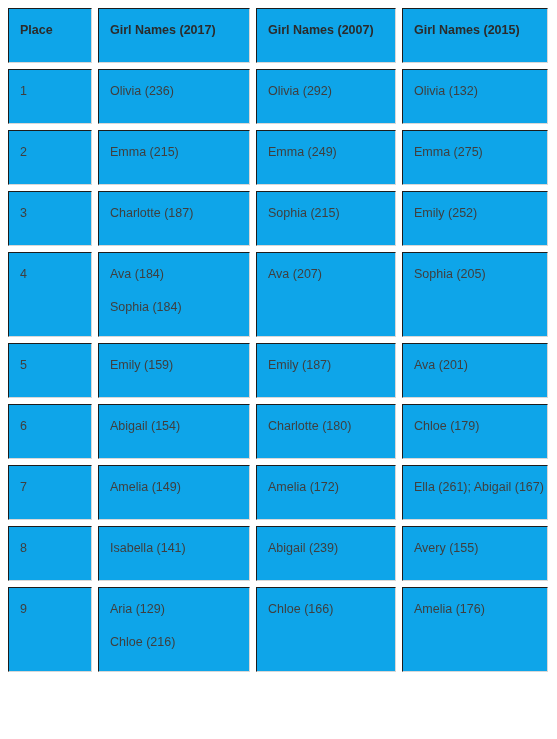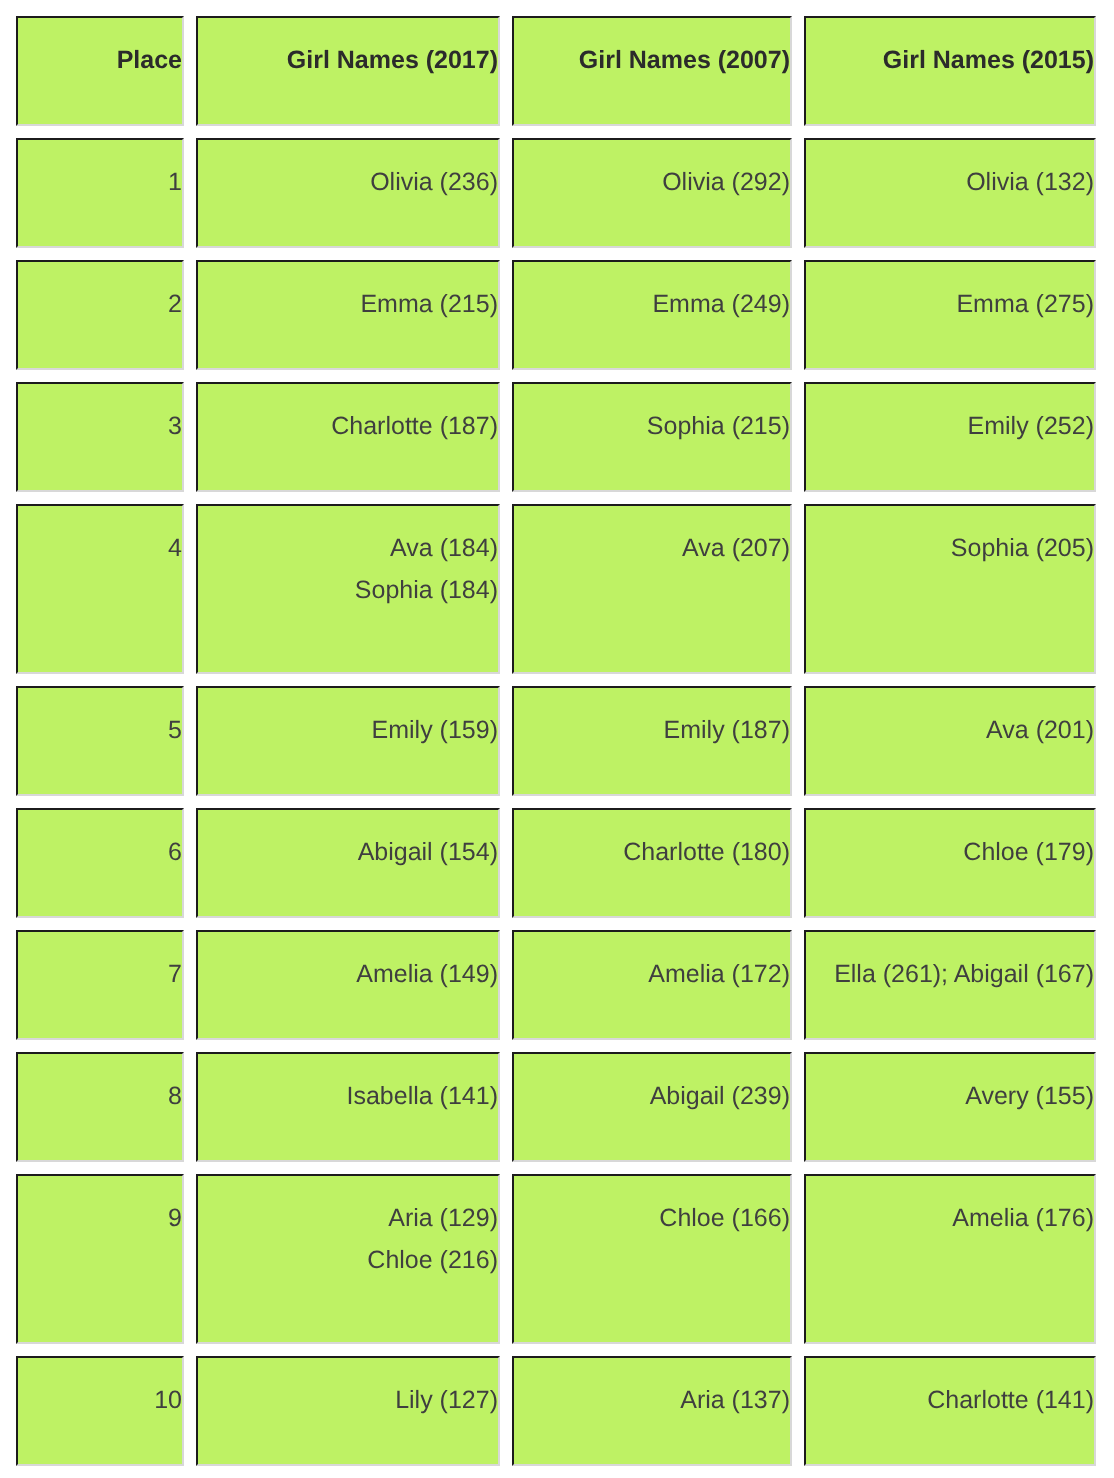--- a/index.html
+++ b/index.html
@@ -37,22 +37,22 @@
   table.names-table col.c-2015    { width: 146px; }
 
   table.names-table th,
   table.names-table td {
     border-top: 1.5px solid #1c1c1c;
     border-left: 1.5px solid #1c1c1c;
     border-right: 1px solid #d8d8d8;
     border-bottom: 1px solid #d8d8d8;
     padding: 13px 0 13px 11px;
     vertical-align: top;
-    text-align: right;
-    background: #bef264;
+    text-align: left;
+    background: #0ea5e9;
     box-sizing: border-box;
     line-height: 1.35;
   }
 
   table.names-table th {
     font-weight: bold;
     color: #2b2b2b;
     font-size: 12.5px;
     height: 55px;
   }
@@ -65,21 +65,21 @@
 
   table.names-table tr.tall-row th,
   table.names-table tr.tall-row td {
     height: 85px;
   }
 
   .cell-line {
     display: block;
   }
   .cell-line + .cell-line {
-    margin-top: 4px;
+    margin-top: 16px;
   }
 
   .place-num {
     display: block;
     color: #3f3f3f;
   }
 </style>
 </head>
 <body>
 
@@ -221,29 +221,15 @@
             <span class="cell-line">Aria (129)</span>
             <span class="cell-line">Chloe (216)</span>
           </td>
           <td>
             <span class="cell-line">Chloe (166)</span>
           </td>
           <td>
             <span class="cell-line">Amelia (176)</span>
           </td>
         </tr>
-        <tr>
-          <td>
-            <span class="place-num">10</span>
-          </td>
-          <td>
-            <span class="cell-line">Lily (127)</span>
-          </td>
-          <td>
-            <span class="cell-line">Aria (137)</span>
-          </td>
-          <td>
-            <span class="cell-line">Charlotte (141)</span>
-          </td>
-        </tr>
       </tbody>
   </table>
 </div>
 
 </body></html>

